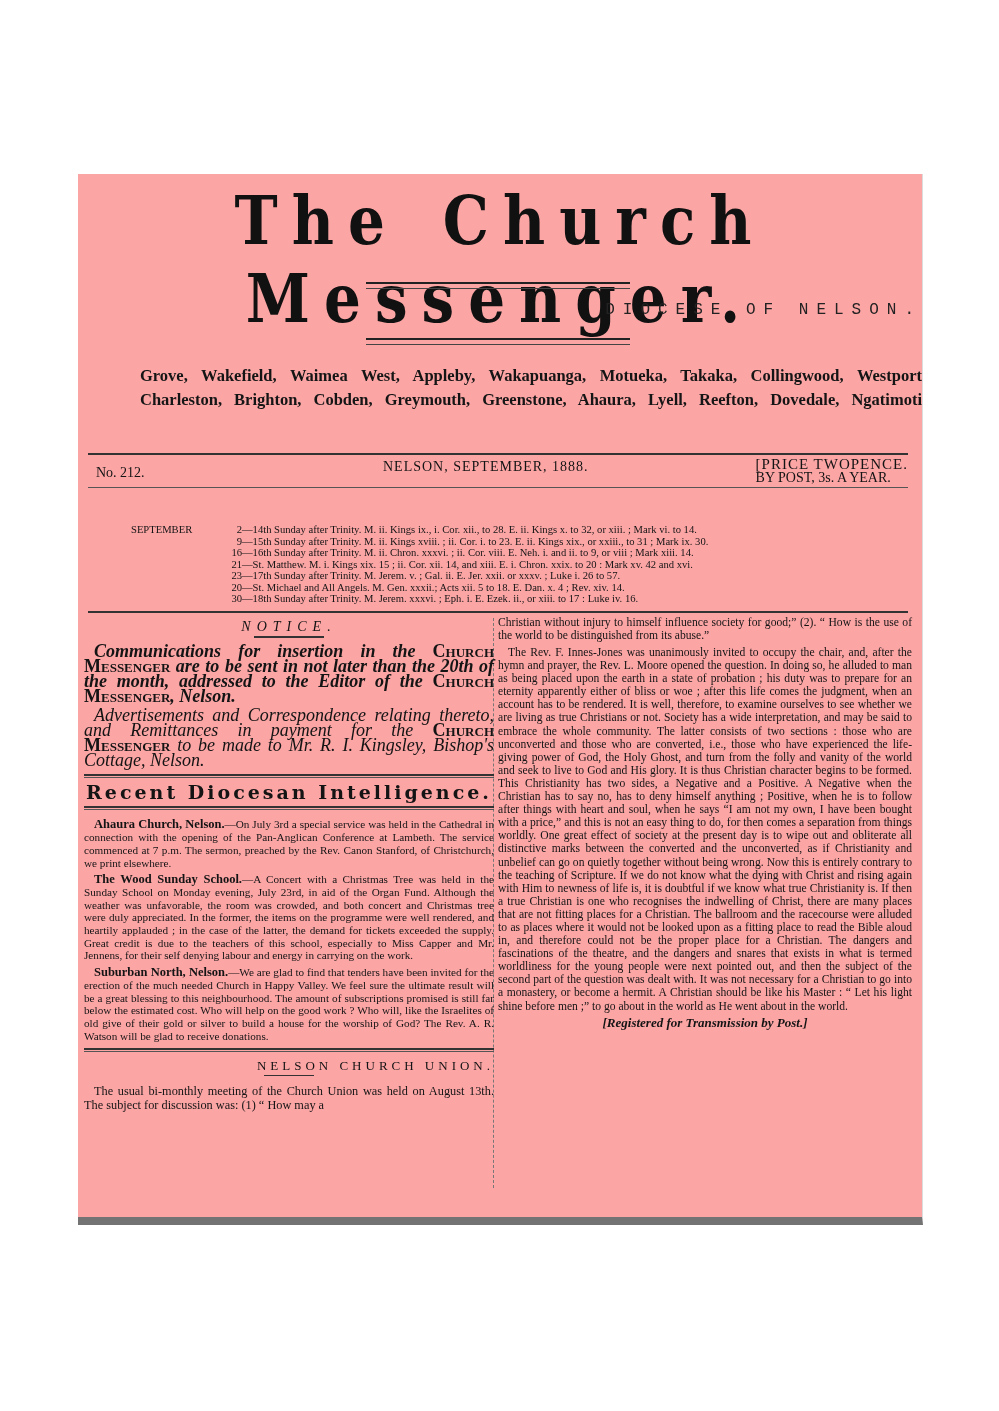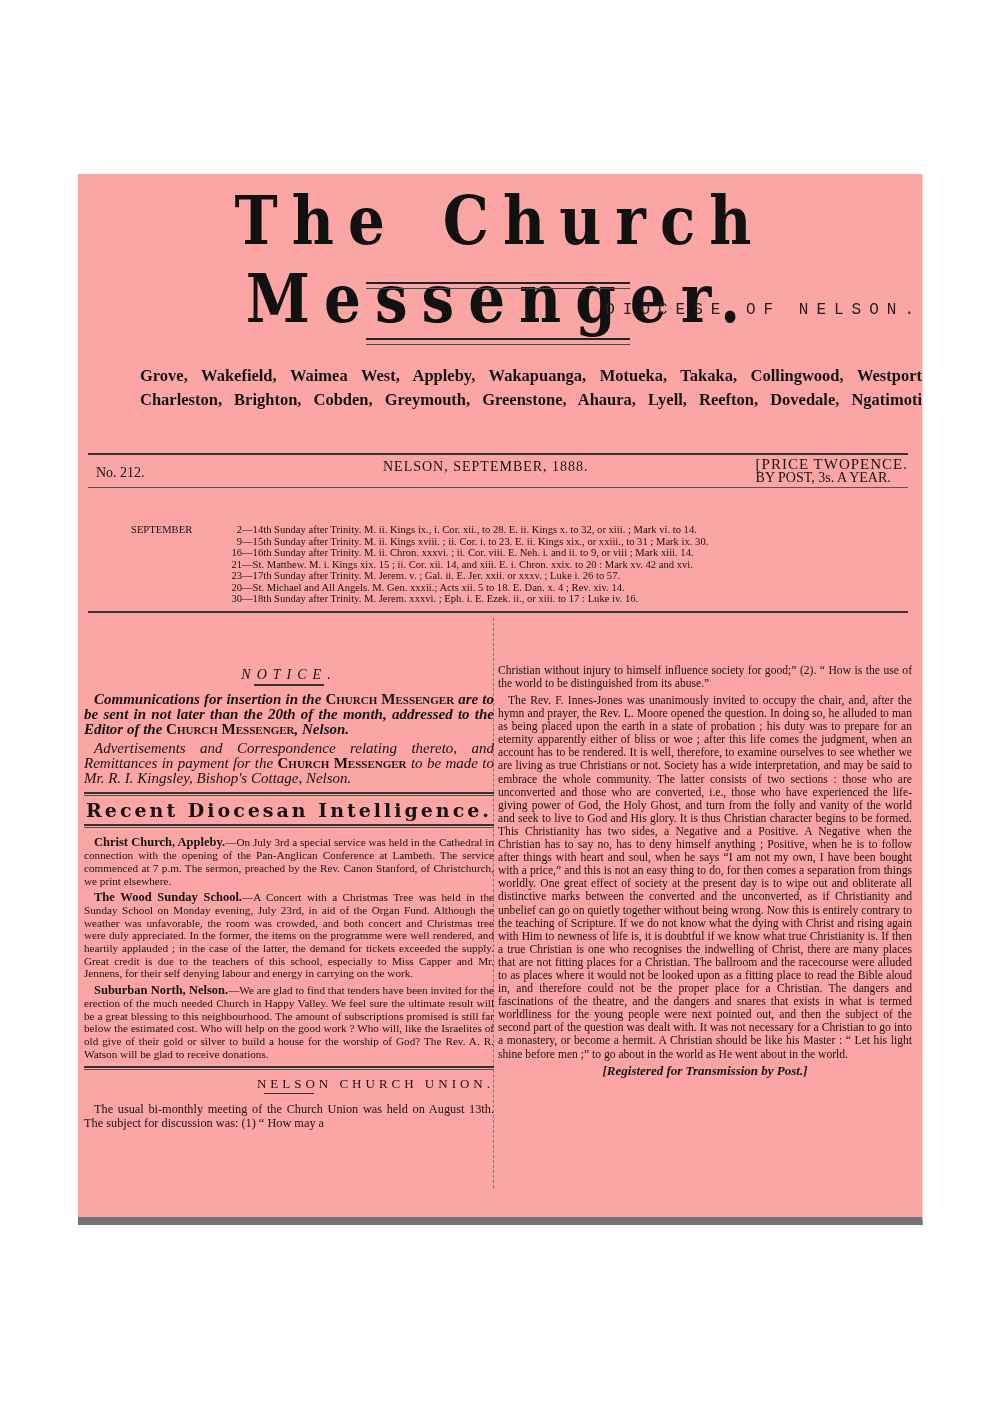--- a/index.html
+++ b/index.html
@@ -27,27 +27,27 @@
   .meta-row .price small { display:block; font-size:14px; font-weight:normal; letter-spacing:0; }
   .meta-row-bottom { position:absolute; left:10px; width:820px; top:313px; border-top:1px solid #555; }
   .cal-title { position:absolute; left:0; width:844px; top:327px; text-align:center;
                font-family:"Liberation Serif", serif; font-size:15px; letter-spacing:2px; }
   .cal { position:absolute; left:53px; top:350px; font-family:"Liberation Serif", serif; font-size:10.6px; line-height:11.5px; }
   .cal .month { position:absolute; left:0; top:0; }
   .cal .rows { position:absolute; left:82px; top:0; white-space:nowrap;margin-left:12px; }
   .cal .row { display:block; }
   .cal .day { display:inline-block; width:17px; text-align:right; }
   .cal-rule { position:absolute; left:10px; width:820px; top:437px; border-top:2px solid #333; }
-  .col { position:absolute; font-family:"Liberation Serif", serif; font-size:11.2px; line-height:12.7px; text-align:justify;margin-top:48px; }
+  .col { position:absolute; font-family:"Liberation Serif", serif; font-size:11.2px; line-height:12.7px; text-align:justify; }
   .col-left { left:6px; top:447px; width:410px; }
   .col-right { left:420px; top:442px; width:414px; }
   .vrule { position:absolute; left:415px; top:444px; height:570px; border-left:1px dashed #777; }
   .notice-h { text-align:center; font-style:italic; letter-spacing:6px; font-size:14px; margin:0 0 2px; }
   .notice-rule { width:70px; margin:0 auto 6px; border-top:2px solid #333; }
-  .notice p { margin:0; font-style:italic; font-size:15px; line-height:15px; text-indent:10px; }
+  .notice p { margin:0; font-style:italic; font-size:18px; line-height:15px; text-indent:10px; }
   .notice .sc { font-style:normal; font-variant:small-caps; font-weight:bold; }
   .notice p.b { font-weight:bold; }
   .hr2 { border-top:2px solid #333; border-bottom:1px solid #555; height:1px; margin:6px 0 8px; }
   .gothic-h { text-align:center; font-family:"DejaVu Serif", serif; font-weight:bold; font-size:19px; letter-spacing:3px; margin:4px 0 8px; }
   .col p { margin:0 0 4px; text-indent:10px; }
   .lead { font-weight:bold; font-size:12.5px; }
   .union-h { text-align:right; font-size:13px; letter-spacing:4px; margin:4px 0 2px; }
   .union-rule { width:50px; margin:0 auto 8px; border-top:1.5px solid #333; }
   .reg { text-align:center; font-style:italic; font-weight:bold; font-size:13px; margin-top:10px; text-indent:0 !important; }
 </style>
@@ -99,21 +99,21 @@
     <div class="notice">
       <div class="notice-h">NOTICE.</div>
       <div class="notice-rule"></div>
       <p class="b"><span>Communications for insertion in the </span><span class="sc">Church Messenger</span><span> are to be sent in not later than the 20th of the month, addressed to the Editor of the </span><span class="sc">Church Messenger</span><span>, Nelson.</span></p>
       <p><span>Advertisements and Correspondence relating thereto, and Remittances in payment for the </span><span class="sc">Church Messenger</span><span> to be made to Mr. R. I. Kingsley, Bishop's Cottage, Nelson.</span></p>
     </div>
     <div class="hr2"></div>
     <div class="gothic-h">Recent Diocesan Intelligence.</div>
     <div class="hr2" style="margin-top:0;"></div>
 
-    <p><span class="lead">Christ Church, Appleby.</span><span>—On July 3rd a special service was held in the Cathedral in connection with the opening of the Pan-Anglican Conference at Lambeth. The service commenced at 7 p.m. The sermon, preached by the Rev. Canon Stanford, of Christchurch, we print elsewhere.</span></p>
+    <p><span class="lead">Ahaura Church, Nelson.</span><span>—On July 3rd a special service was held in the Cathedral in connection with the opening of the Pan-Anglican Conference at Lambeth. The service commenced at 7 p.m. The sermon, preached by the Rev. Canon Stanford, of Christchurch, we print elsewhere.</span></p>
     <p><span class="lead">The Wood Sunday School.</span><span>—A Concert with a Christmas Tree was held in the Sunday School on Monday evening, July 23rd, in aid of the Organ Fund. Although the weather was unfavorable, the room was crowded, and both concert and Christmas tree were duly appreciated. In the former, the items on the programme were well rendered, and heartily applauded ; in the case of the latter, the demand for tickets exceeded the supply. Great credit is due to the teachers of this school, especially to Miss Capper and Mr. Jennens, for their self denying labour and energy in carrying on the work.</span></p>
     <p><span class="lead">Suburban North, Nelson.</span><span>—We are glad to find that tenders have been invited for the erection of the much needed Church in Happy Valley. We feel sure the ultimate result will be a great blessing to this neighbourhood. The amount of subscriptions promised is still far below the estimated cost. Who will help on the good work ? Who will, like the Israelites of old give of their gold or silver to build a house for the worship of God? The Rev. A. R. Watson will be glad to receive donations.</span></p>
 
     <div class="hr2"></div>
     <div class="union-h">NELSON CHURCH UNION.</div>
     <div class="union-rule"></div>
     <p style="font-size:12.3px; line-height:14px;">The usual bi-monthly meeting of the Church Union was held on August 13th. The subject for discussion was: (1) “ How may a</p>
   </div>
 
   <div class="col col-right">

